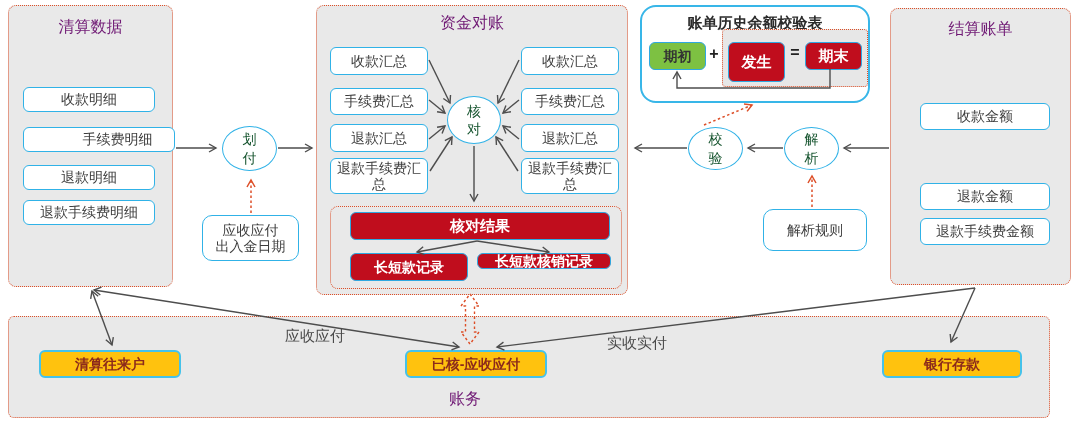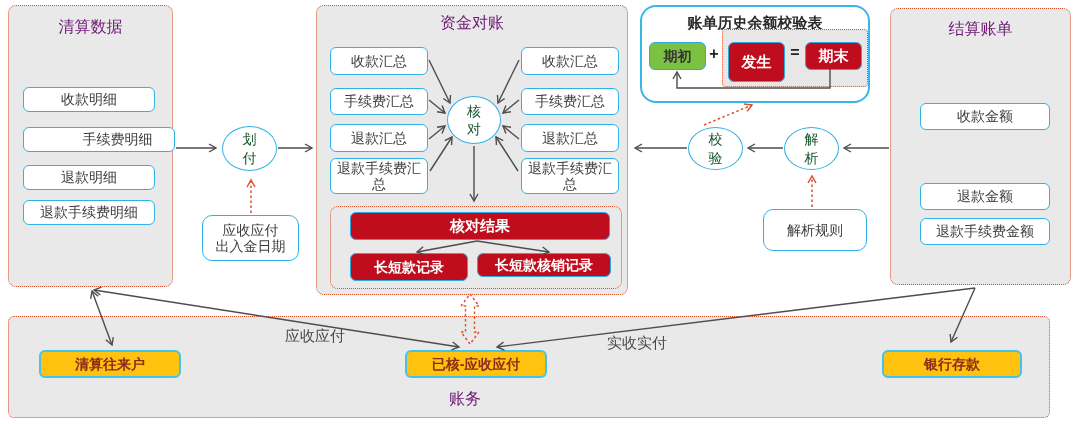--- a/index.html
+++ b/index.html
@@ -65,21 +65,21 @@
   <div class="wbox" style="left:521px;top:124px;width:98px;height:28px;">退款汇总</div>
   <div class="wbox" style="left:521px;top:158px;width:98px;height:36px;">退款手续费汇总</div>
 
   <div class="node" style="left:447px;top:96px;width:54px;height:48px;">
     <div class="vl">核对</div>
   </div>
 
   <div class="dotted-inner" style="left:330px;top:206px;width:292px;height:83px;"></div>
   <div class="rbox" style="left:350px;top:212px;width:260px;height:28px;font-size:15px;">核对结果</div>
   <div class="rbox" style="left:350px;top:253px;width:118px;height:28px;">长短款记录</div>
-  <div class="rbox" style="left:477px;top:253px;width:134px;height:24px;">长短款核销记录</div>
+  <div class="rbox" style="left:477px;top:253px;width:134px;height:16px;">长短款核销记录</div>
 
   <div class="balance-panel" style="left:640px;top:5px;width:230px;height:98px;">
     <div class="btitle" style="left:0;top:7px;width:226px;">账单历史余额校验表</div>
     <div class="dotted-inner" style="left:80px;top:22px;width:146px;height:58px;background:#e7e7e7;border-radius:4px;"></div>
     <div class="gbox" style="left:7px;top:35px;width:57px;height:28px;">期初</div>
     <div class="op" style="left:62px;top:38px;width:20px;">+</div>
     <div class="rbox" style="left:86px;top:35px;width:57px;height:40px;font-size:15px;">发生</div>
     <div class="op" style="left:144px;top:37px;width:18px;">=</div>
     <div class="rbox" style="left:163px;top:35px;width:57px;height:28px;font-size:15px;">期末</div>
   </div>

